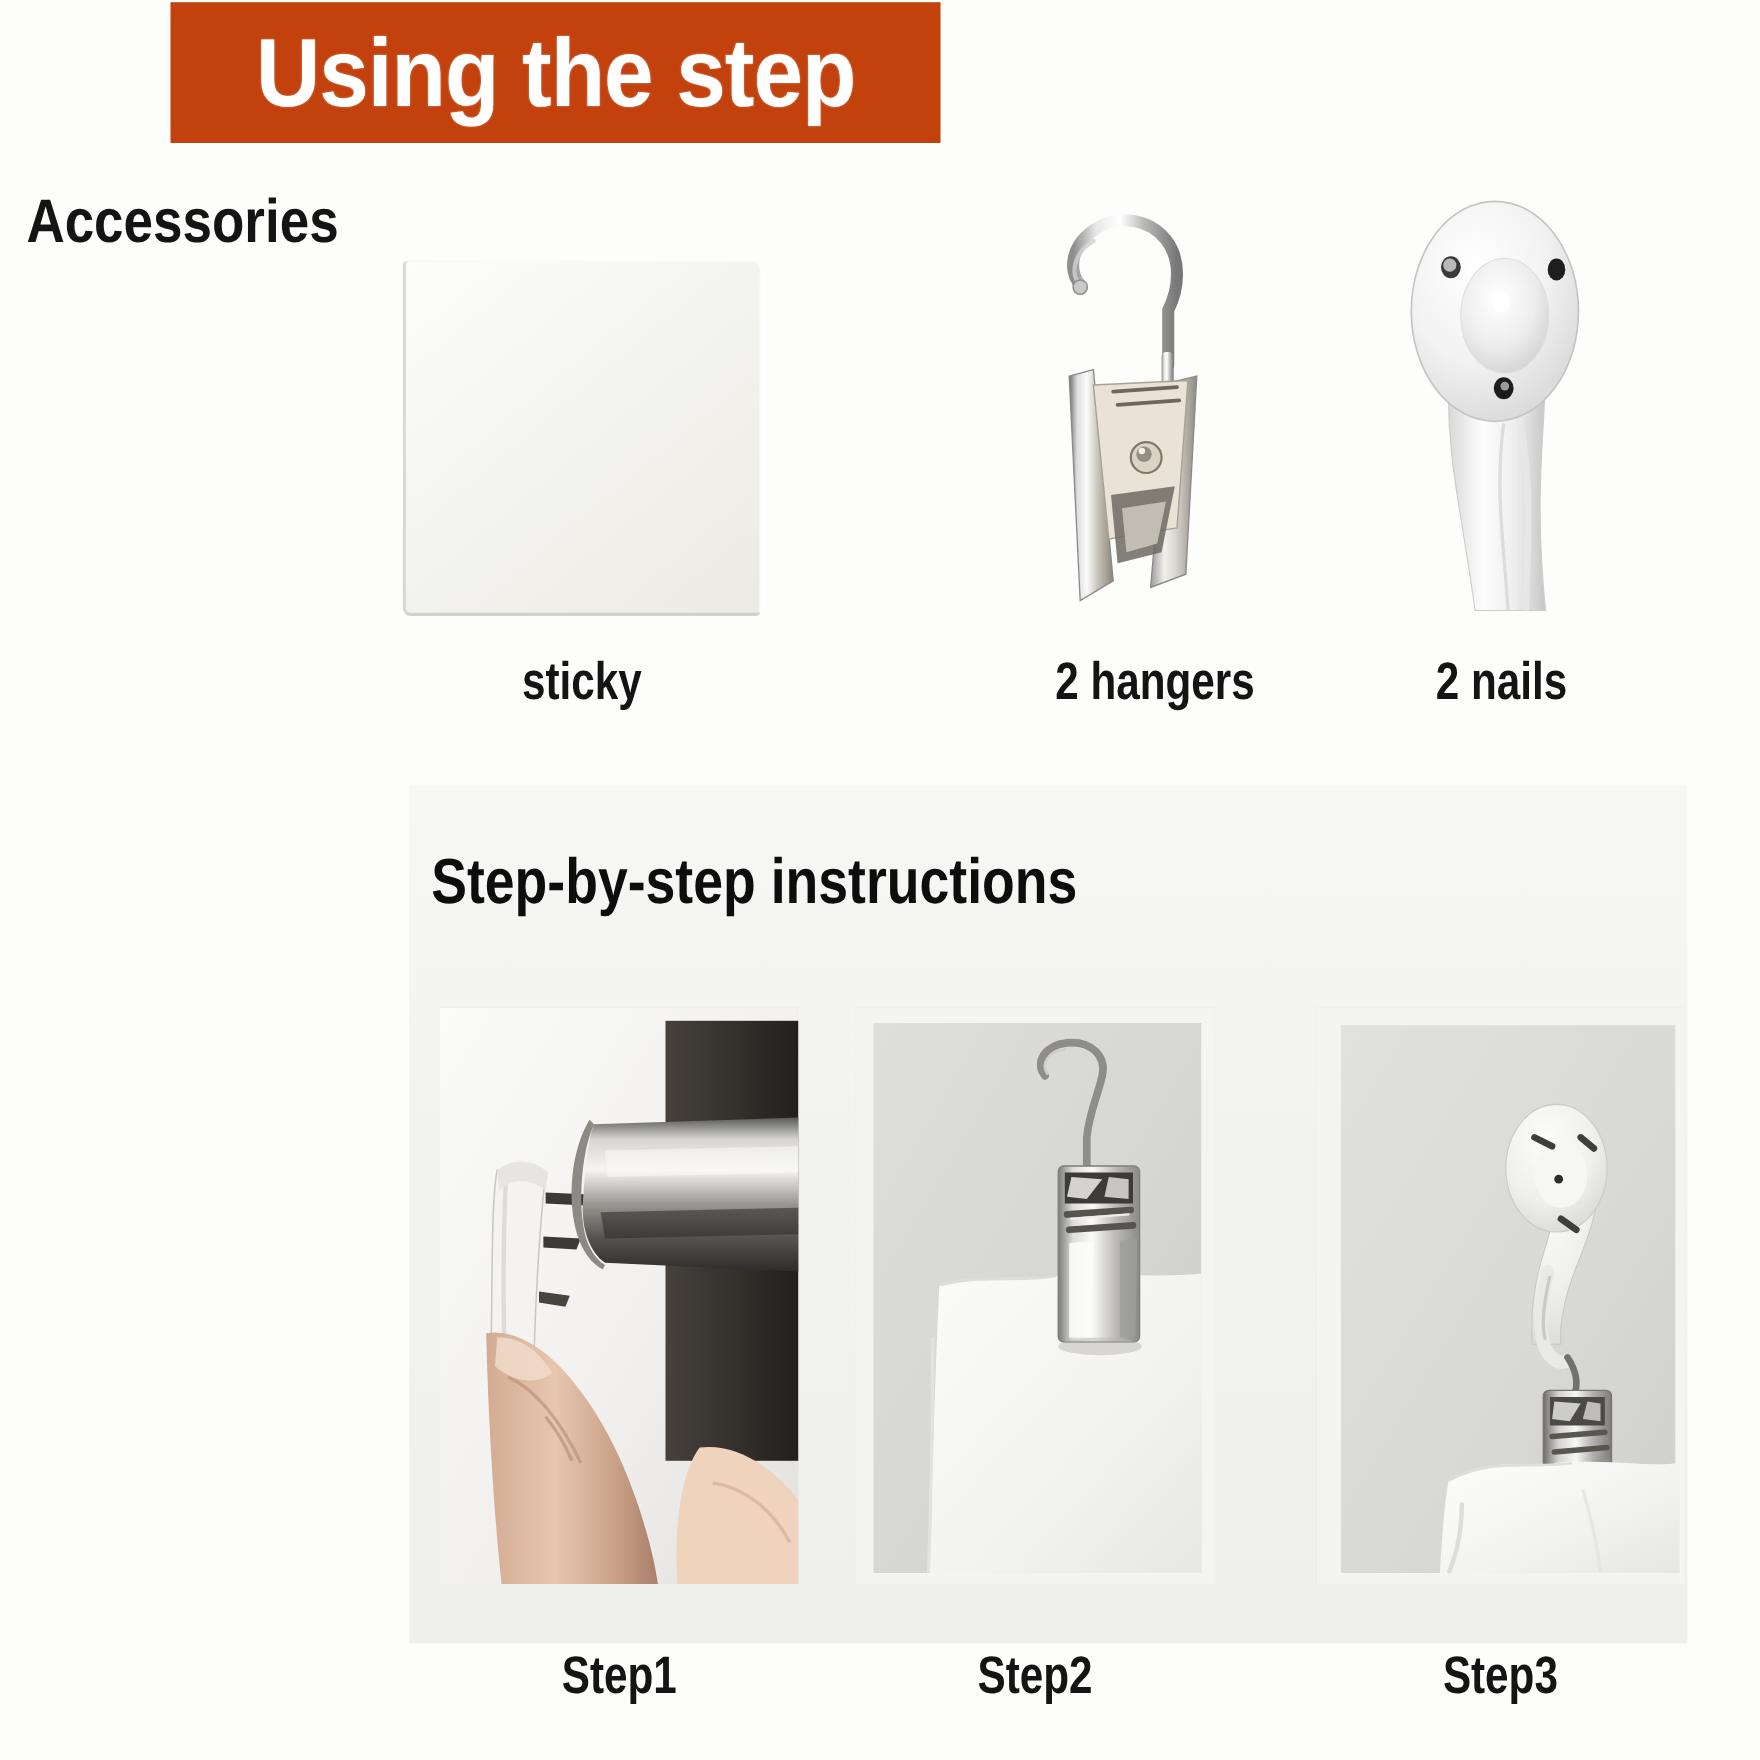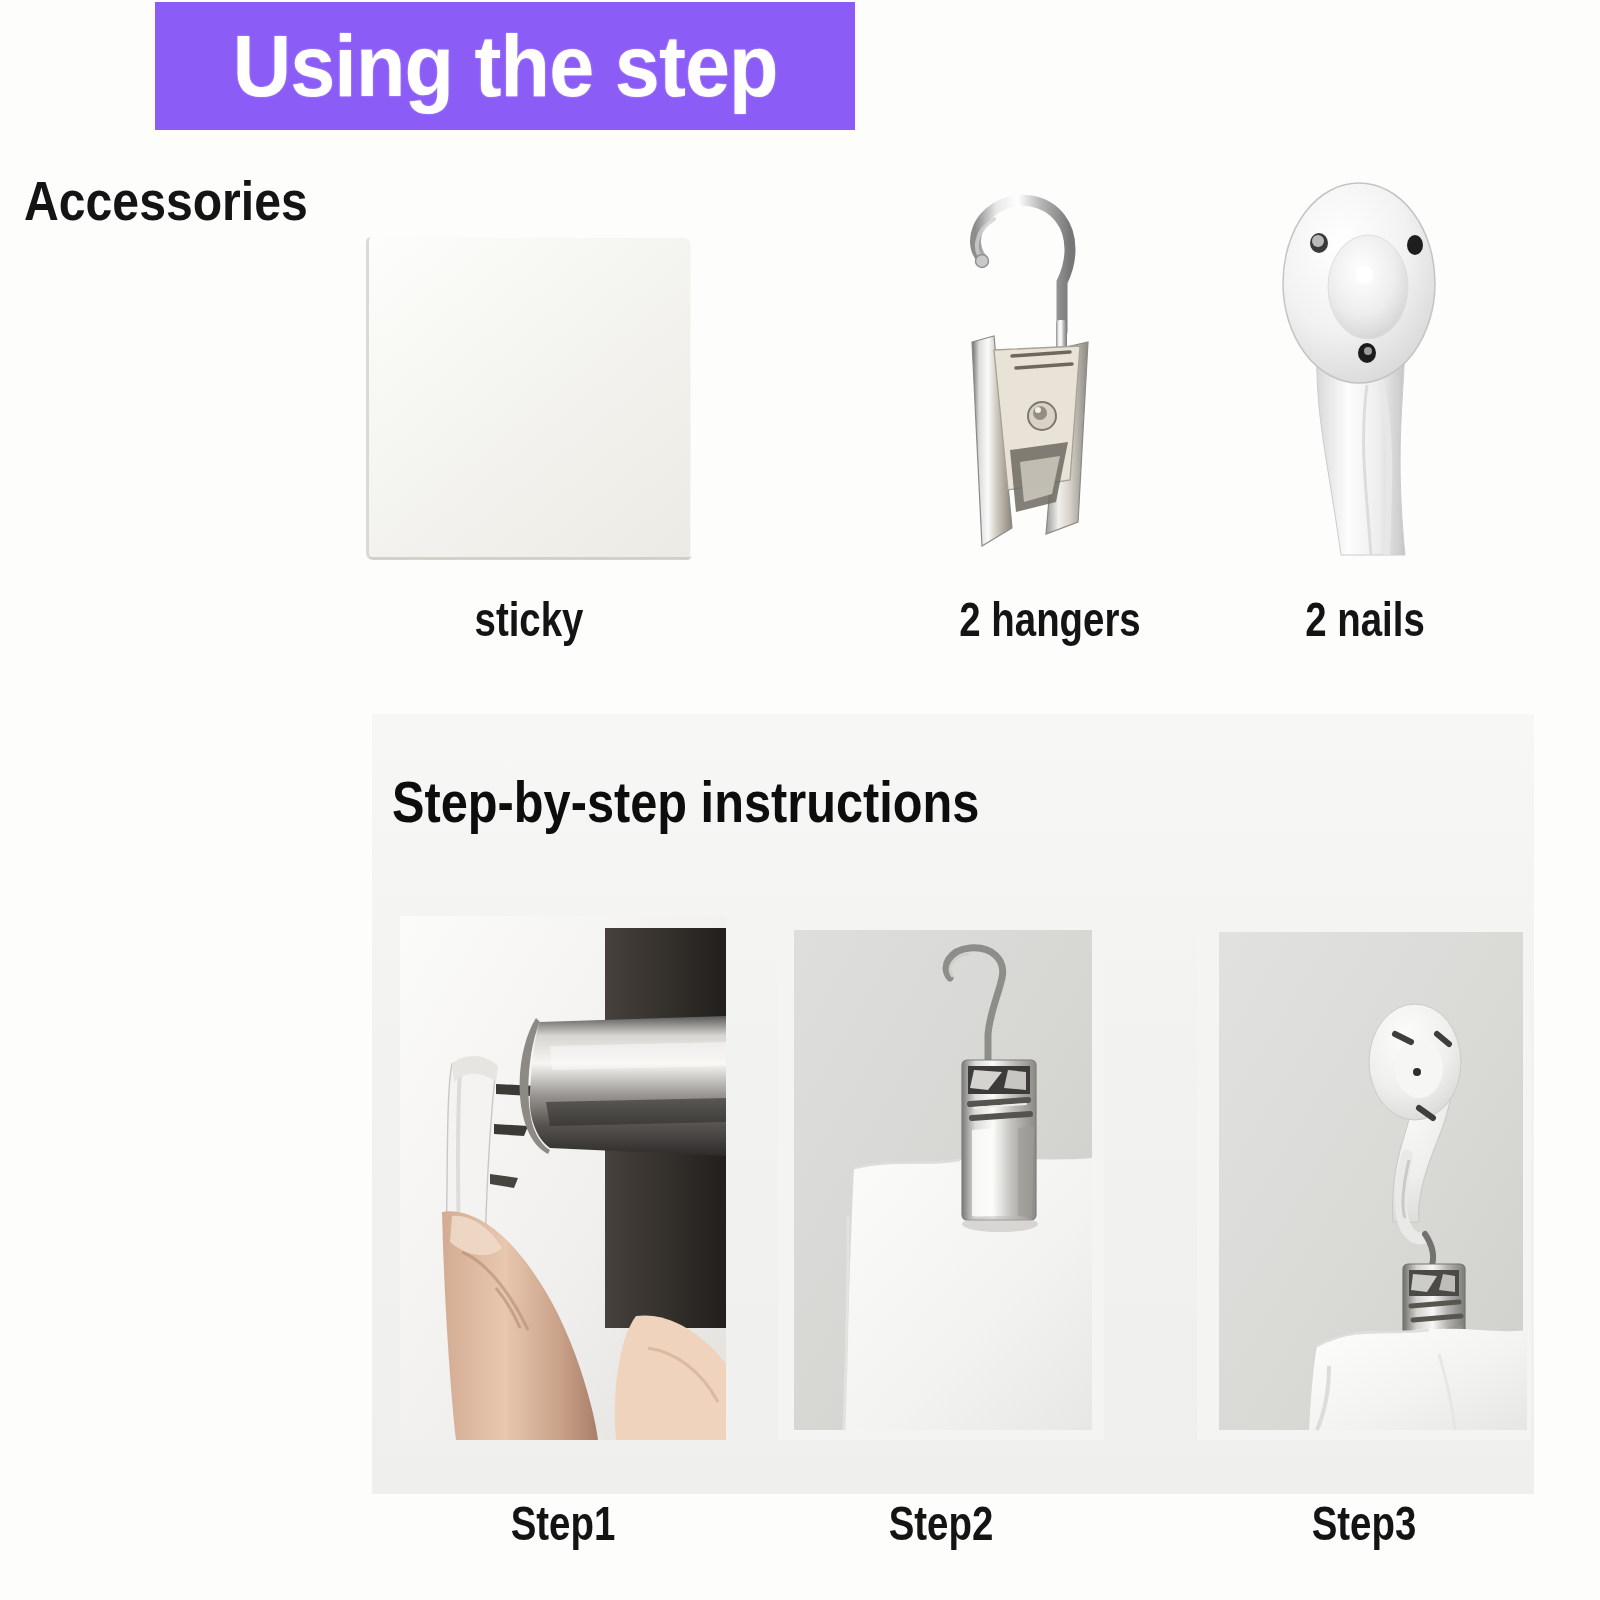--- a/index.html
+++ b/index.html
@@ -15,21 +15,21 @@
     position: relative;
   }
 
   
   #title-banner {
     position: absolute;
     left: 155px;
     top: 2px;
     width: 700px;
     height: 128px;
-    background: #8b5cf6;
+    background: #c2410c;
     display: flex;
     align-items: center;
     justify-content: center;
   }
   #title-banner-text {
     color: #ffffff;
     font-size: 88px;
     font-weight: bold;
     line-height: 1;
     letter-spacing: -1px;

